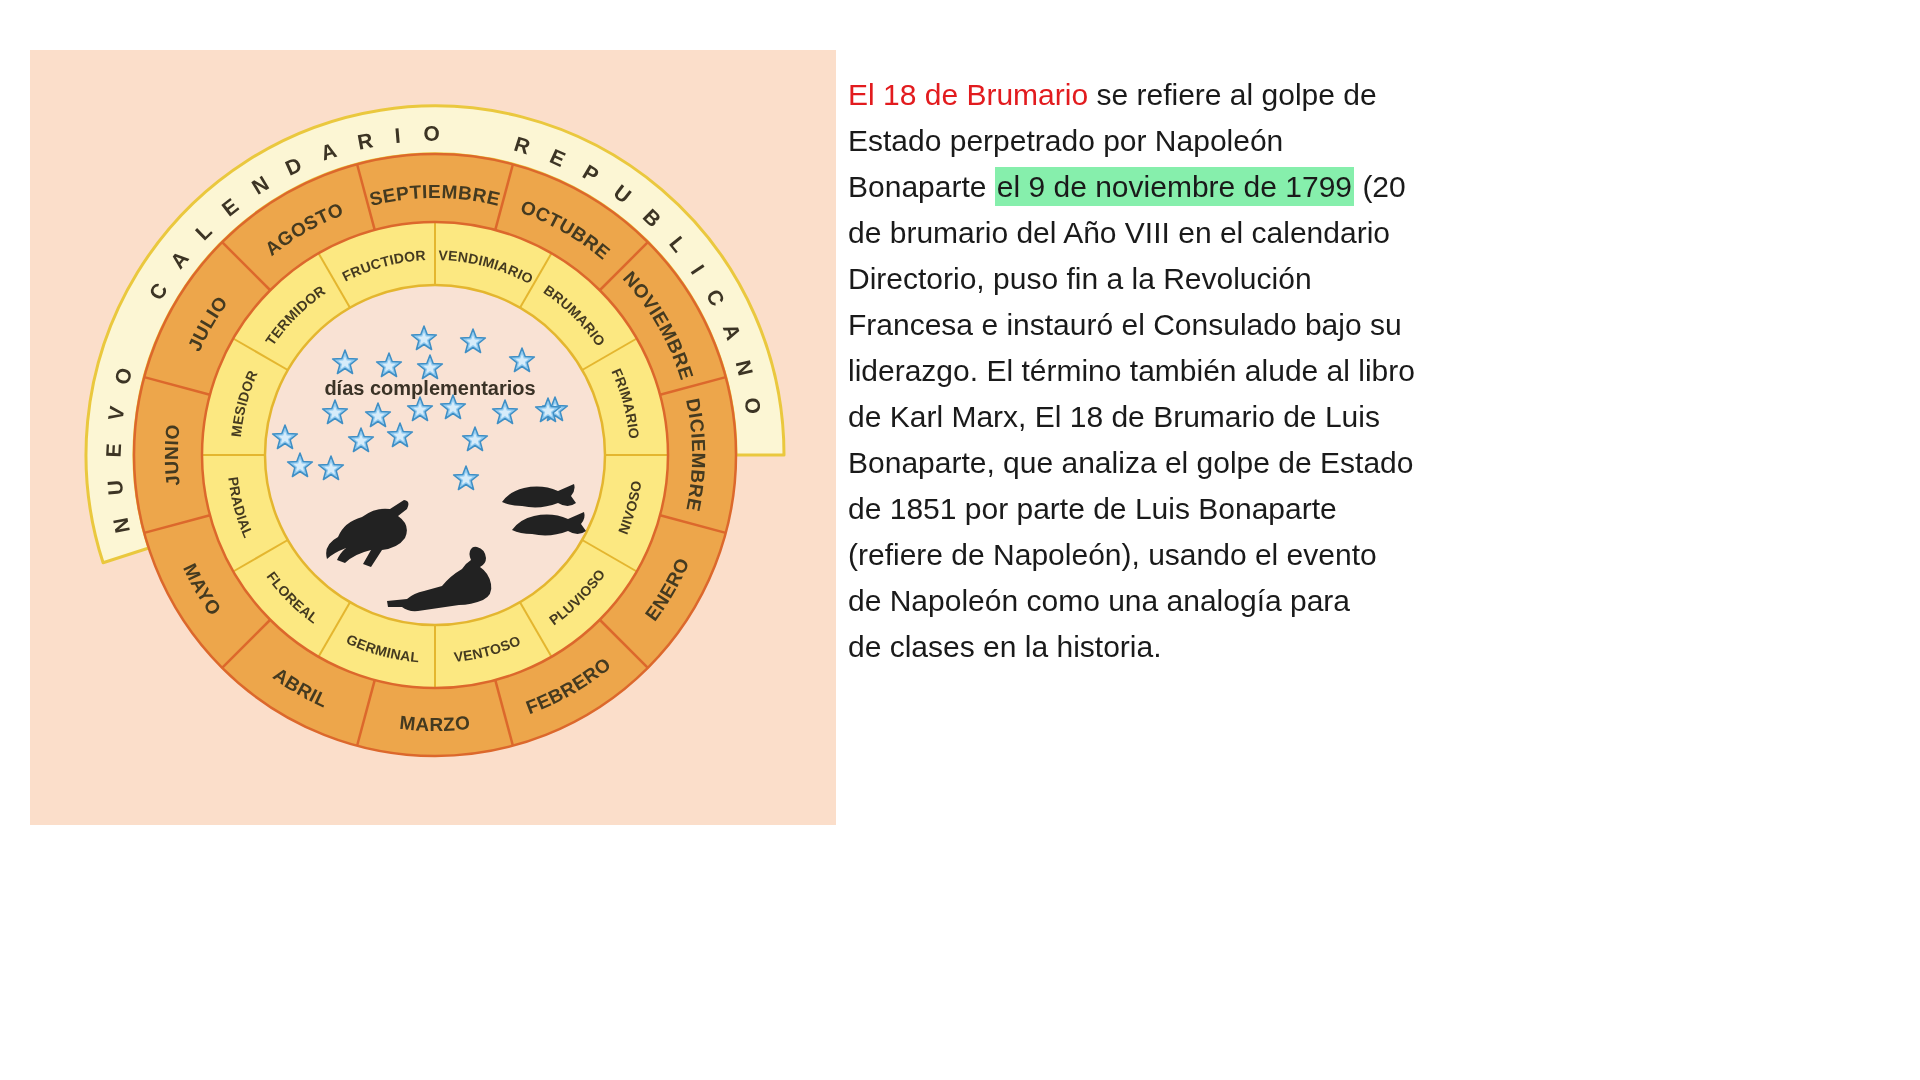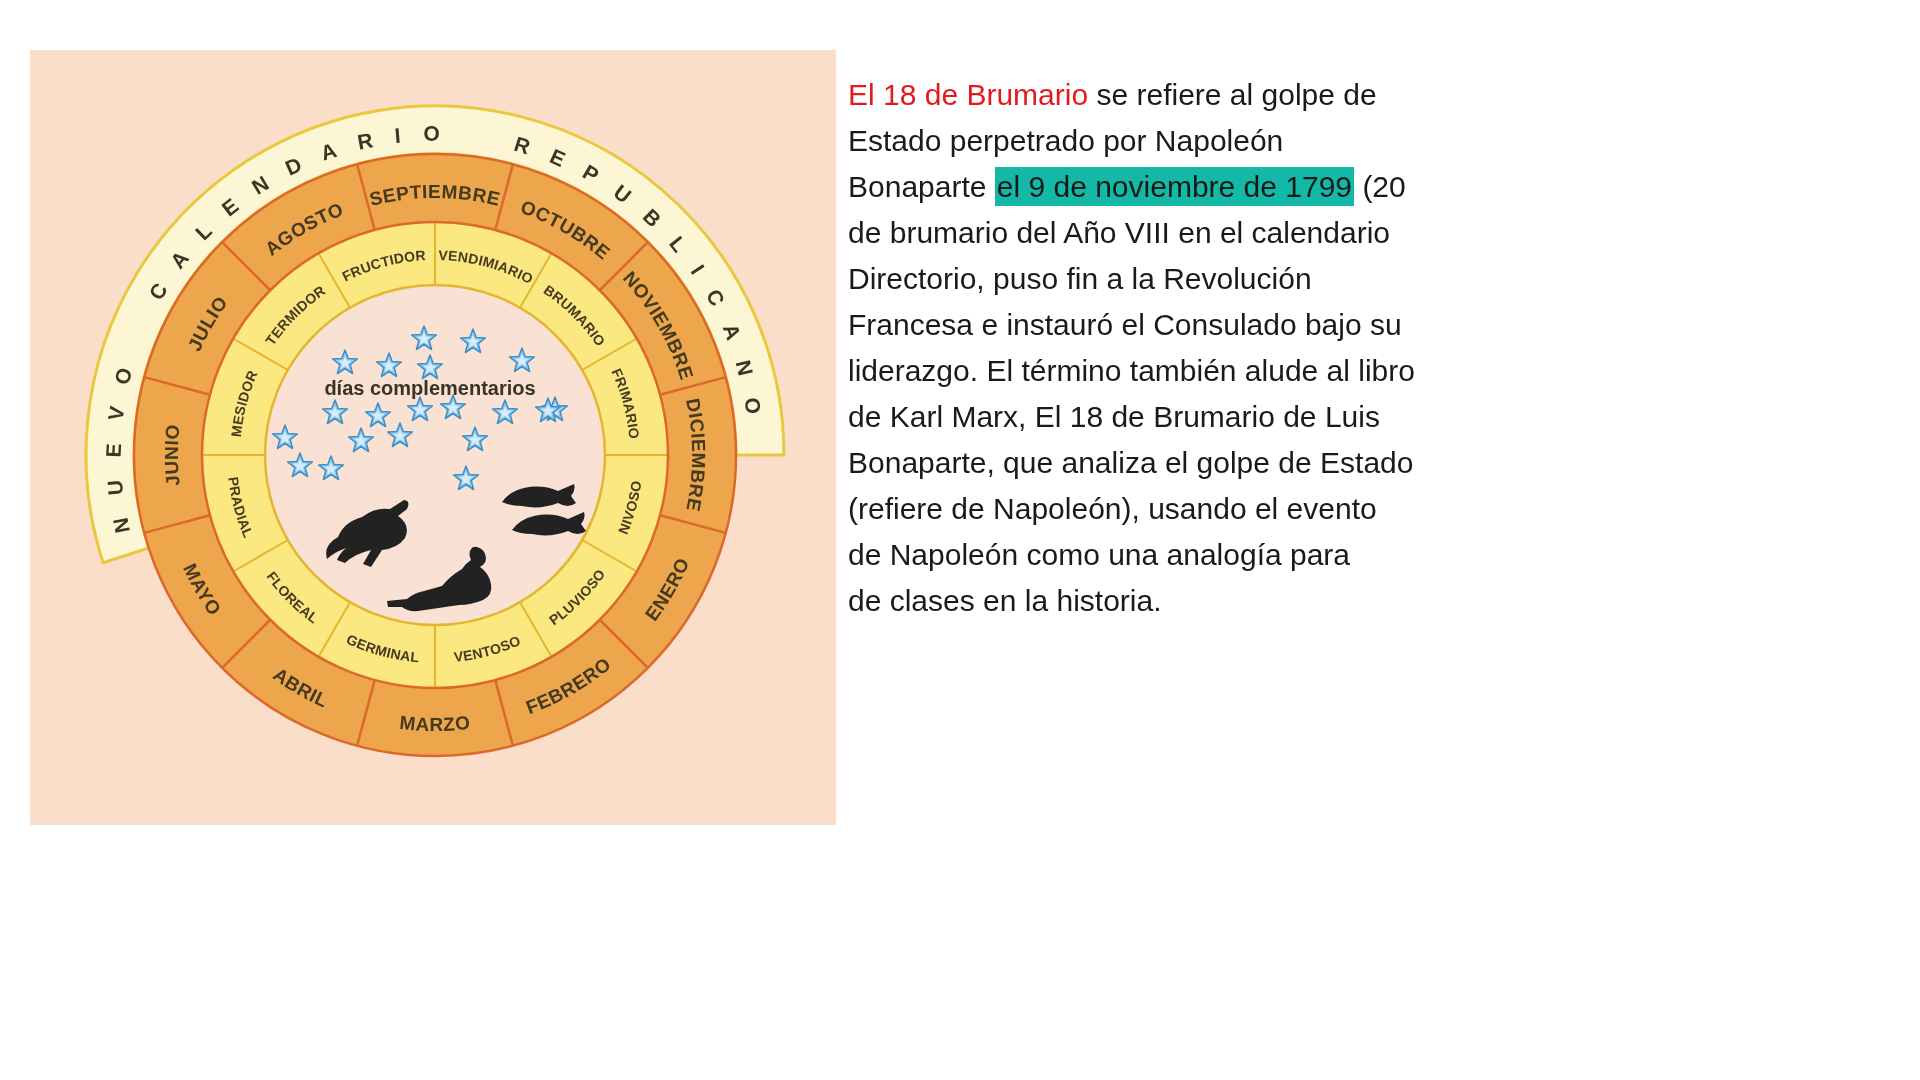--- a/index.html
+++ b/index.html
@@ -16,21 +16,21 @@
   .rep-label{font-family:"Liberation Sans",sans-serif;font-weight:bold;font-size:14px;
              fill:#443a20;letter-spacing:0.2px;}
   .center-label{font-family:"Liberation Sans",sans-serif;font-weight:bold;font-size:20px;
                 fill:#3a3226;text-anchor:middle;}
 
   
   .article{position:absolute;left:848px;top:72px;width:720px;
            font-size:30px;line-height:46px;color:#1a1a1a;font-weight:400;}
   .tline{white-space:nowrap;}
   .red{color:#e21b1e;}
-  .hl{background:#14b8a6;padding:3px 2px;}
+  .hl{background:#86efac;padding:3px 2px;}
 </style>
 </head>
 <body>
 
 <div class="canvas">
 
   <div class="calendar-panel">
     <svg class="wheel-svg" width="806" height="775" viewBox="0 0 806 775">
 
       <path d="M73.1,512.8 A349,349 0 1 1 754,405 L706,405 A301,301 0 1 0 118.8,498 Z" fill="#fcf6d4" stroke="#eac83e" stroke-width="3" stroke-linejoin="round"></path>
@@ -174,19 +174,20 @@
     <div>
         <div class="tline"><span class="red">El 18 de Brumario</span><span> se refiere al golpe de</span></div>
         <div class="tline"><span>Estado perpetrado por Napoleón</span></div>
         <div class="tline"><span>Bonaparte </span><span class="hl">el 9 de noviembre de 1799</span><span> (20</span></div>
         <div class="tline"><span>de brumario del Año VIII en el calendario</span></div>
         <div class="tline"><span>Directorio, puso fin a la Revolución</span></div>
         <div class="tline"><span>Francesa e instauró el Consulado bajo su</span></div>
         <div class="tline"><span>liderazgo. El término también alude al libro</span></div>
         <div class="tline"><span>de Karl Marx, El 18 de Brumario de Luis</span></div>
         <div class="tline"><span>Bonaparte, que analiza el golpe de Estado</span></div>
+        <div class="tline"><span>de 1851 por parte de Luis Bonaparte</span></div>
         <div class="tline"><span>(refiere de Napoleón), usando el evento</span></div>
         <div class="tline"><span>de Napoleón como una analogía para</span></div>
         <div class="tline"><span>de clases en la historia.</span></div>
       </div>
   </div>
 
 </div>
 
 </body></html>

